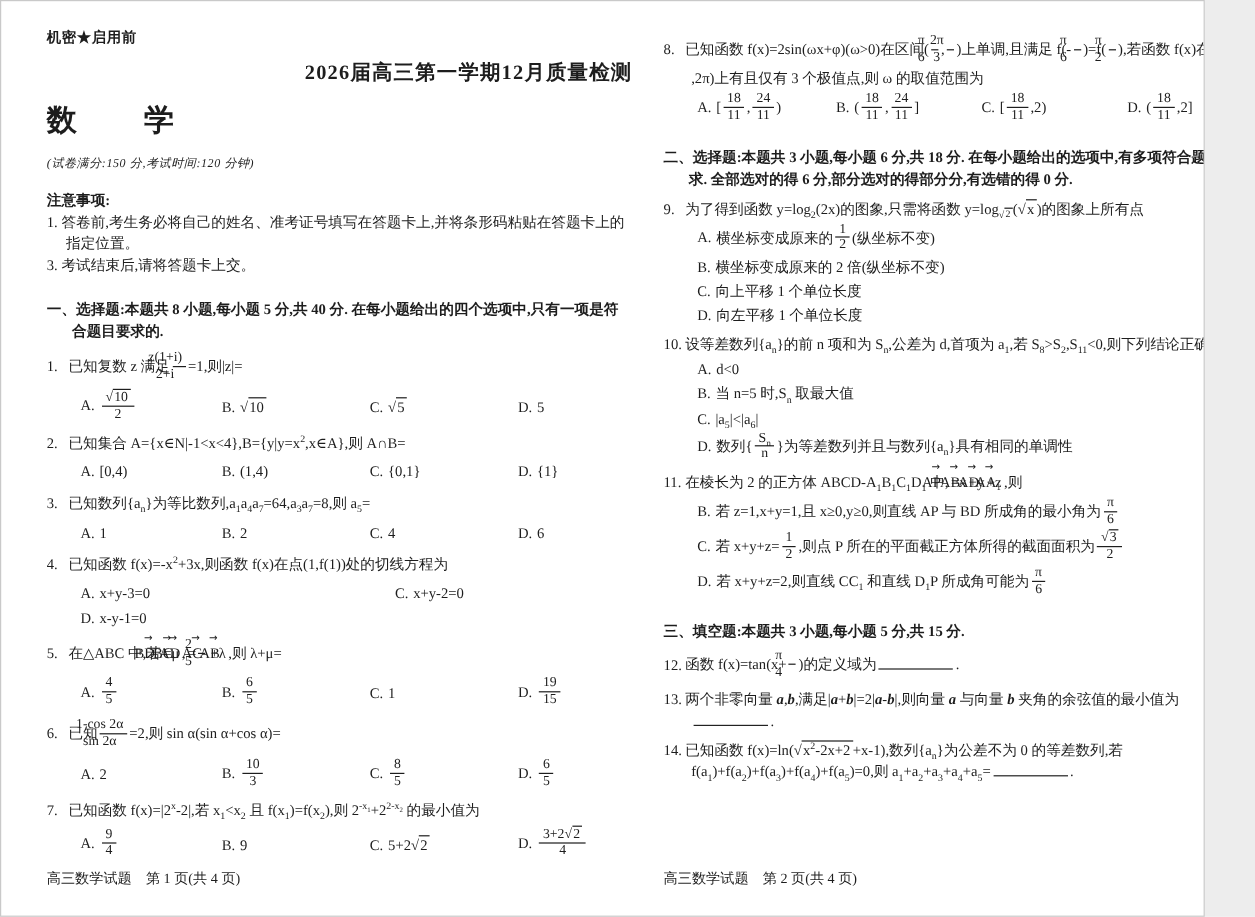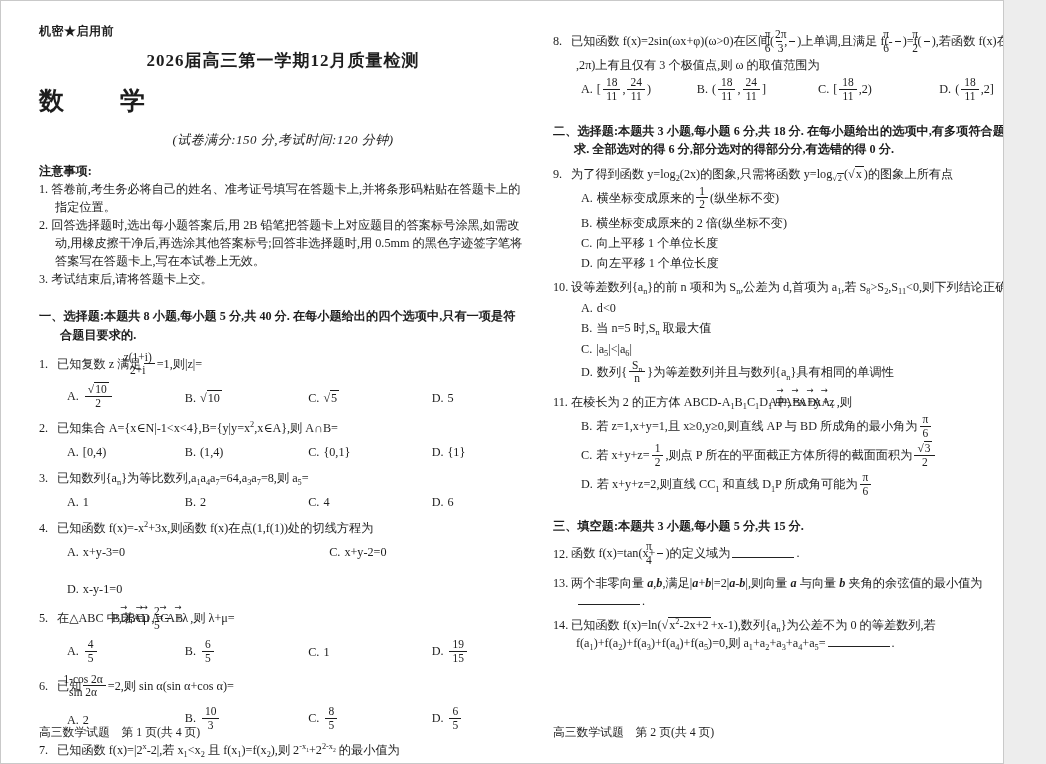--- a/index.html
+++ b/index.html
@@ -4,34 +4,34 @@
 <style>
   *{box-sizing:border-box;margin:0;padding:0}
   html,body{width:1046px;height:764px}
   body{background:#ededed;font-family:"Liberation Serif","DejaVu Serif",serif}
   .sheet{position:relative;width:1004px;height:764px;background:#fff;border:1px solid #c9c9c9;
          overflow:hidden;color:#1d1d1d;font-size:12.2px;line-height:1.48}
   .page{position:absolute;top:22px;height:724px}
   .page-1{left:38px;width:488px}
   .page-2{left:552px;width:480px}
   .security{font-size:12px;font-weight:bold;letter-spacing:.5px}
-  .title{text-align:center;font-size:17px;font-weight:bold;margin-top:7px;letter-spacing:1px}
+  .title{text-align:right;font-size:17px;font-weight:bold;margin-top:7px;letter-spacing:1px}
   .subject{text-align:left;font-size:25px;font-weight:bold;margin-top:9px;letter-spacing:2px}
-  .meta{text-align:center;font-style:italic;font-size:13px;margin-top:11px;margin-bottom:13px;letter-spacing:.5px}
+  .meta{font-style:italic;font-size:10px;margin-top:11px;margin-bottom:13px;letter-spacing:.5px}
   .notes-title{font-weight:bold}
   .note{padding-left:16px;text-indent:-16px}
   .section-title{font-weight:bold;margin-top:19px;padding-left:21px;text-indent:-21px}
   .q{margin-top:6px}
   .page-1 .q{margin-top:8px}
   .q-stem{padding-left:23px;text-indent:-23px}
   .qnum{display:inline-block;min-width:18px;text-indent:0}
   .opts{margin:3px 0 2px}
   .page-1 .opts{margin:6px 0 3px}
   .opts.row{display:grid;grid-template-columns:1.05fr 1.1fr 1.1fr .85fr;padding-left:28px;align-items:center}
-  .opts.grid2{display:grid;grid-template-columns:57% 43%;row-gap:19px;padding-left:28px}
+  .opts.grid2{display:grid;grid-template-columns:57% 43%;row-gap:3px;padding-left:28px}
   .opts.stack .opt{display:block;padding-left:28px;margin:2px 0}
   .olab{margin-right:4px}
   .footer{position:absolute;left:0;bottom:6px;width:100%;text-align:left;font-size:11.8px}
   
   sup{font-size:.68em;vertical-align:super;line-height:0}
   sub{font-size:.68em;vertical-align:sub;line-height:0}
   .fr{display:inline-flex;flex-direction:column;vertical-align:middle;text-align:center;
       margin:0 2px;line-height:1.12;font-size:.94em;position:relative;top:-1px}
   .fn{border-bottom:1px solid currentColor;padding:0 3px}
   .fd{padding:0 3px}
@@ -50,21 +50,20 @@
 <div class="sheet">
 
   <div class="page page-1">
     <div class="security">机密★启用前</div>
     <div class="title">2026届高三第一学期12月质量检测</div>
     <div class="subject">数　　学</div>
     <div class="meta">(试卷满分:150 分,考试时间:120 分钟)</div>
     <div class="notes-title">注意事项:</div>
     <div id="p1-blocks">
         <div class="note">1. 答卷前,考生务必将自己的姓名、准考证号填写在答题卡上,并将条形码粘贴在答题卡上的指定位置。</div>
-        <div class="note">2. 回答选择题时,选出每小题答案后,用 2B 铅笔把答题卡上对应题目的答案标号涂黑,如需改动,用橡皮擦干净后,再选涂其他答案标号;回答非选择题时,用 0.5mm 的黑色字迹签字笔将答案写在答题卡上,写在本试卷上无效。</div>
         <div class="note">3. 考试结束后,请将答题卡上交。</div>
         <div class="section-title">一、选择题:本题共 8 小题,每小题 5 分,共 40 分. 在每小题给出的四个选项中,只有一项是符合题目要求的.</div>
         <div class="q">
           <div class="q-stem"><span class="qnum">1.</span>已知复数 z 满足<span class="fr">
               <span class="fn">z(1+i)</span>
               <span class="fd">2+i</span>
             </span>=1,则|z|=</div>
           <div class="opts row">
             <div class="opt"><span class="olab">A.</span><span class="fr">
                 <span class="fn"><span class="sqt"><i class="rs">√</i><span class="ra">10</span></span></span>

